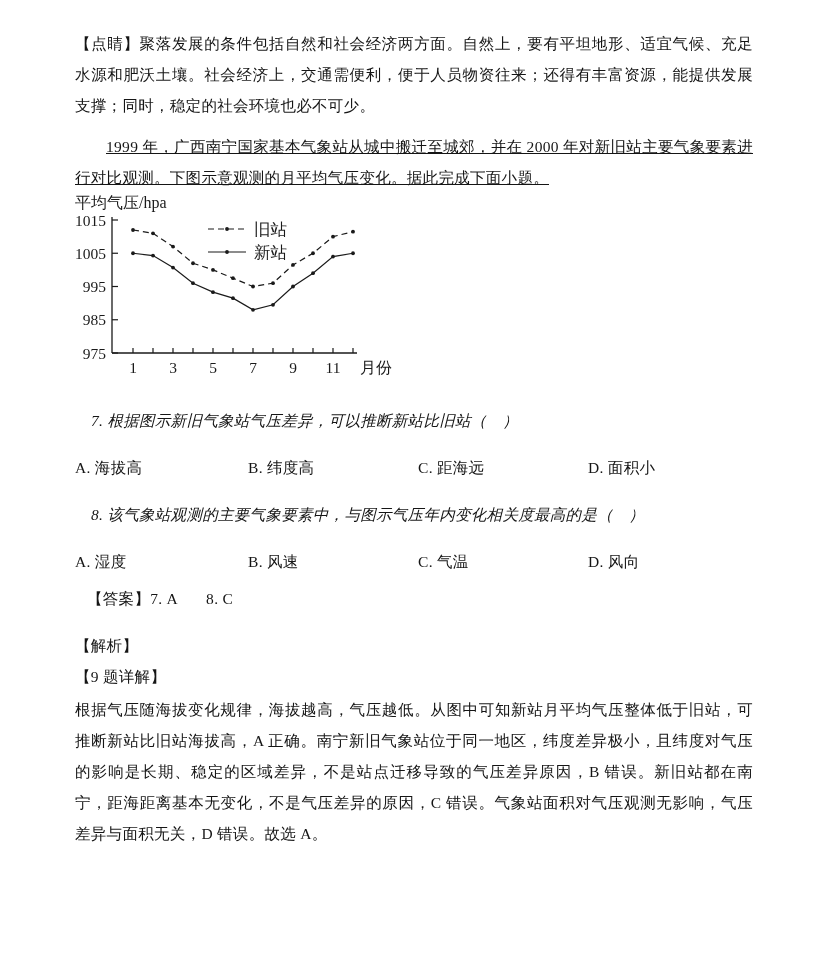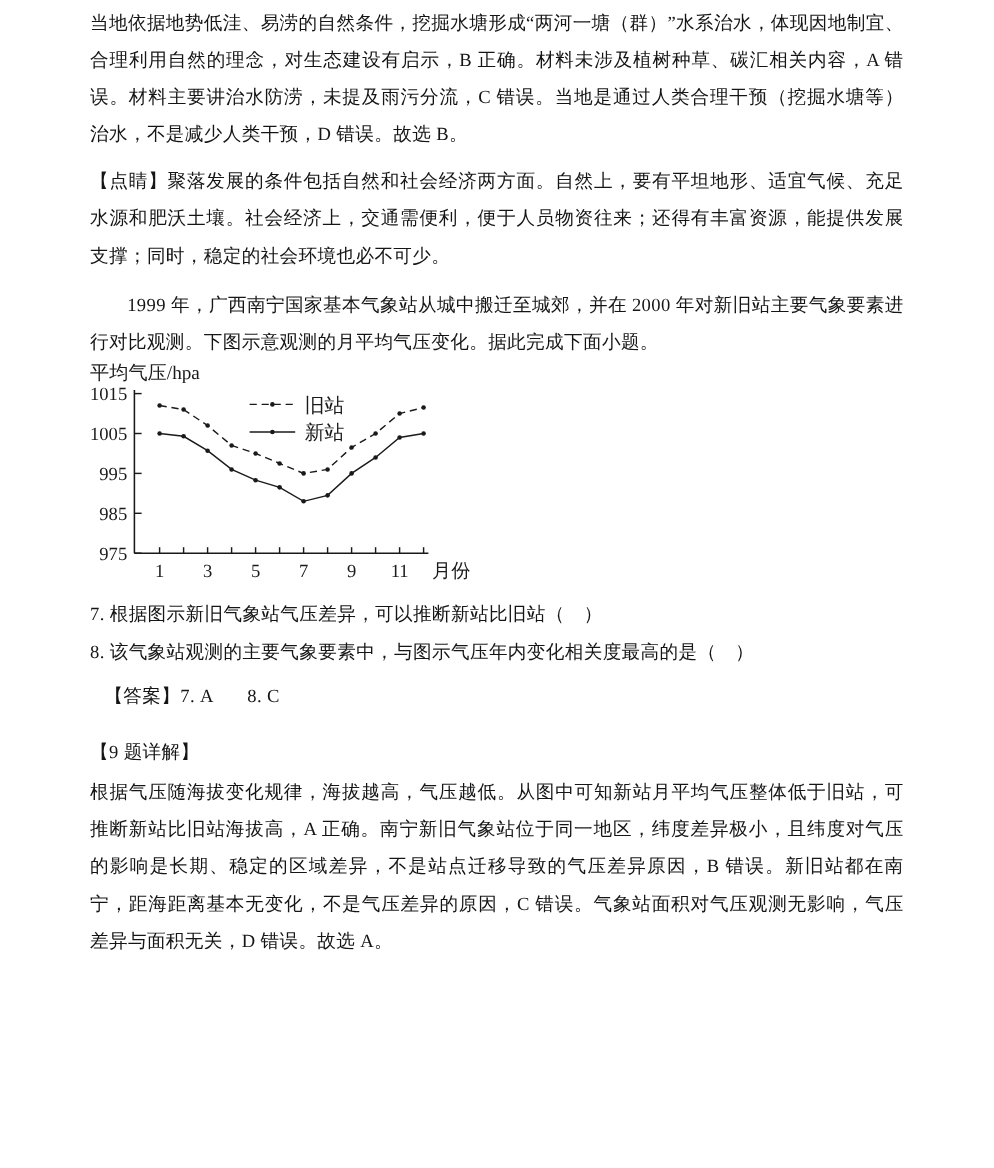--- a/index.html
+++ b/index.html
@@ -22,53 +22,52 @@
   .para {
     margin: 0;
     text-align: justify;
     text-justify: inter-character;
     letter-spacing: 0.3px;
   }
   .heading {
     margin: 0;
     letter-spacing: 0.3px;
   }
-  .indent { text-indent: 2em; }
+  .indent { text-indent: 2em; text-decoration: underline; }
   .mt2 { margin-top: 2px; }
   .mt4 { margin-top: 4px; }
   .mt6 { margin-top: 6px; }
-  .mt8 { margin-top: 8px; }
+  .mt8 { margin-top: 24px; }
   .mt10 { margin-top: 10px; }
   .chart-wrap {
     margin-top: 2px;
     height: 194px;
     text-decoration: underline;
   }
   .chart-wrap svg {
     display: block;
     overflow: visible;
   }
   .options-row {
     display: grid;
     grid-template-columns: 173px 170px 170px 1fr;
     margin-top: 2px;
     letter-spacing: 0.3px;
   }
   .answer-line { margin-top: 6px; letter-spacing: 0.3px; margin-left: 12px; }
   .answer-item-gap { margin-left: 28px; }
-  .q-stem { margin: 0; letter-spacing: 0.3px; }
+  .q-stem { margin: 16px; letter-spacing: 0.3px; font-style: italic; }
 </style>
 </head>
 <body>
 
 <div class="page">
 
 
 
-  <p class="para">当地依据地势低洼、易涝的自然条件，挖掘水塘形成“两河一塘（群）”水系治水，体现因地制宜、合理利用自然的理念，对生态建设有启示，B 正确。材料未涉及植树种草、碳汇相关内容，A 错误。材料主要讲治水防涝，未提及雨污分流，C 错误。当地是通过人类合理干预（挖掘水塘等）治水，不是减少人类干预，D 错误。故选 B。</p>
 
   <p class="para mt8">【点睛】聚落发展的条件包括自然和社会经济两方面。自然上，要有平坦地形、适宜气候、充足水源和肥沃土壤。社会经济上，交通需便利，便于人员物资往来；还得有丰富资源，能提供发展支撑；同时，稳定的社会环境也必不可少。</p>
 
   <p class="para indent mt10">1999 年，广西南宁国家基本气象站从城中搬迁至城郊，并在 2000 年对新旧站主要气象要素进行对比观测。下图示意观测的月平均气压变化。据此完成下面小题。</p>
 
   <div class="chart-wrap">
     <svg id="chart-svg" width="345" height="192" viewBox="0 0 345 192">
         <text x="0" y="13" font-size="16" fill="#1a1a1a">平均气压/hpa</text>
         <line x1="37" y1="22" x2="37" y2="158" stroke="#1a1a1a" stroke-width="1.3"></line>
         <line x1="37" y1="158" x2="282" y2="158" stroke="#1a1a1a" stroke-width="1.3"></line>
@@ -131,28 +130,41 @@
         <circle cx="258" cy="61.575" r="1.9" fill="#1a1a1a"></circle>
         <circle cx="278" cy="58.25" r="1.9" fill="#1a1a1a"></circle>
         <line x1="133" y1="57" x2="171" y2="57" stroke="#1a1a1a" stroke-width="1.2"></line>
         <circle cx="152" cy="57" r="1.9" fill="#1a1a1a"></circle>
         <text x="179" y="63" font-size="16.5" fill="#1a1a1a">新站</text>
       </svg>
   </div>
 
   <div>
     <p class="q-stem mt6">7. 根据图示新旧气象站气压差异，可以推断新站比旧站（　）</p>
+    <div class="options-row">
+      <span>A. 海拔高</span>
+      <span>B. 纬度高</span>
+      <span>C. 距海远</span>
+      <span>D. 面积小</span>
+    </div>
   </div>
 
   <div>
     <p class="q-stem mt2">8. 该气象站观测的主要气象要素中，与图示气压年内变化相关度最高的是（　）</p>
+    <div class="options-row">
+      <span>A. 湿度</span>
+      <span>B. 风速</span>
+      <span>C. 气温</span>
+      <span>D. 风向</span>
+    </div>
   </div>
 
   <p class="answer-line">
     <span>【答案】</span><span>7. A</span><span class="answer-item-gap">8. C</span>
   </p>
 
+  <p class="heading mt2">【解析】</p>
 
   <p class="heading">【9 题详解】</p>
 
   <p class="para mt2">根据气压随海拔变化规律，海拔越高，气压越低。从图中可知新站月平均气压整体低于旧站，可推断新站比旧站海拔高，A 正确。南宁新旧气象站位于同一地区，纬度差异极小，且纬度对气压的影响是长期、稳定的区域差异，不是站点迁移导致的气压差异原因，B 错误。新旧站都在南宁，距海距离基本无变化，不是气压差异的原因，C 错误。气象站面积对气压观测无影响，气压差异与面积无关，D 错误。故选 A。</p>
 
 </div>
 
 </body></html>

